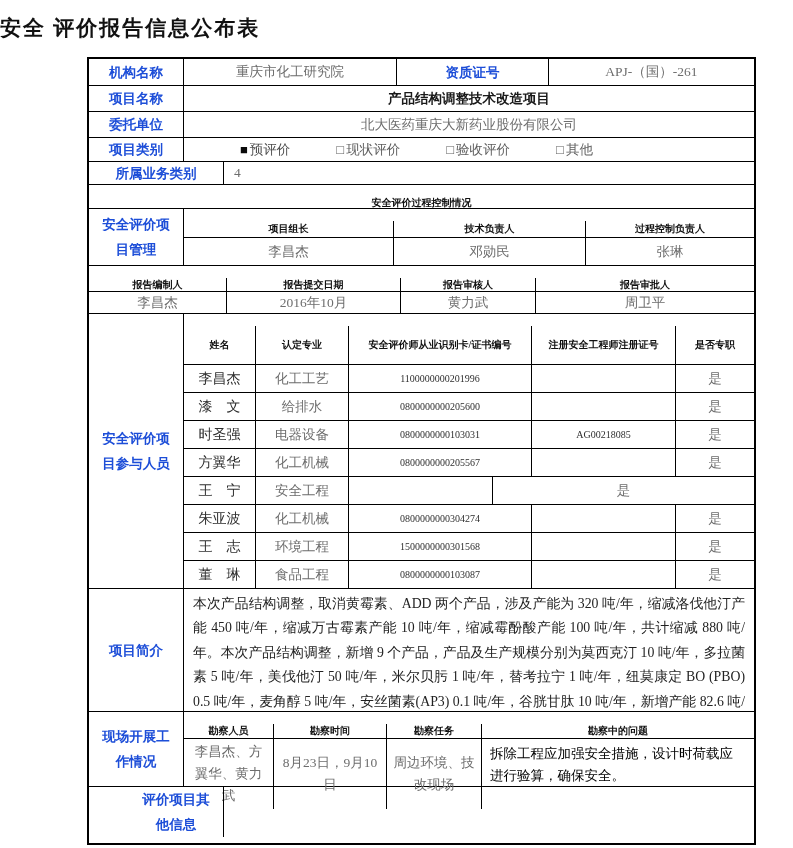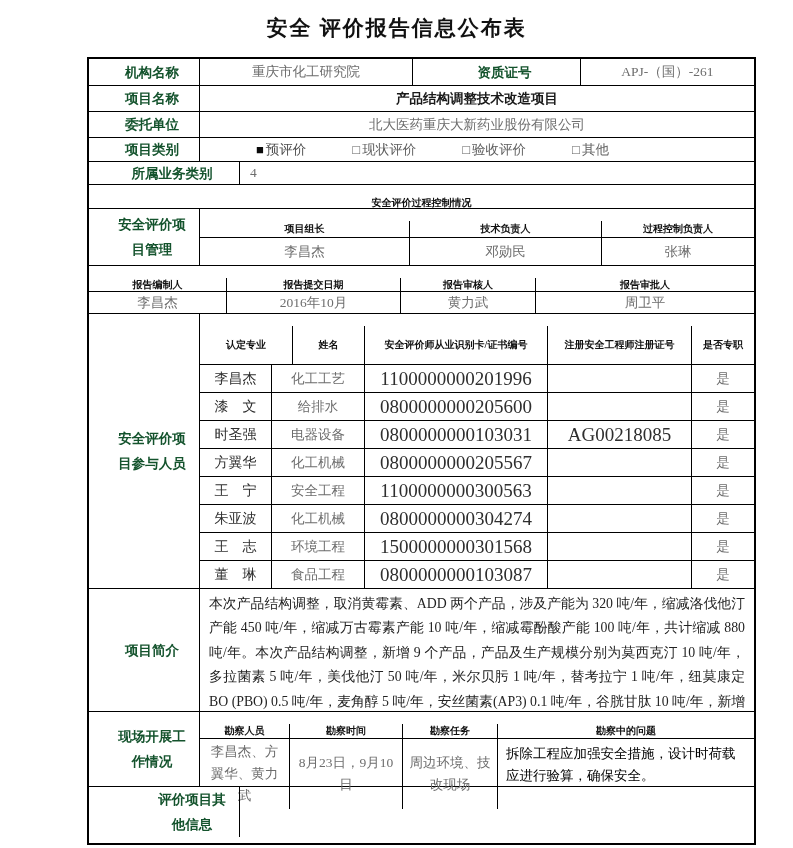--- a/index.html
+++ b/index.html
@@ -1,35 +1,35 @@
 <!DOCTYPE html>
 <html><head>
 <meta charset="utf-8">
 <style>
   * { margin:0; padding:0; box-sizing:border-box; }
   html,body { width:793px; height:848px; background:#ffffff; overflow:hidden; }
   body { font-family:"Liberation Serif","DejaVu Serif",serif; color:#1c1c1c; font-size:13px; }
 
-  .page-title { position:absolute; left:0; top:14px; width:793px; text-align:center;
+  .page-title { position:absolute; left:0; top:14px; width:793px; 
     font-size:21px; font-weight:bold; letter-spacing:2px; color:#111; }
 
   .doc-table { position:absolute; left:87px; top:57px; width:669px; height:788px;
     border:2px solid #000; background:#fff; }
 
   .tr { display:flex; width:100%; border-bottom:1px solid #000; }
   .tr:last-child { border-bottom:none; }
   .cell { border-right:1px solid #000; display:flex; align-items:center; justify-content:center;
     text-align:center; overflow:hidden; }
   .cell:last-child { border-right:none; }
   .grow { flex:1; }
 
-  .lbl { font-weight:bold; color:#14532d; font-size:13.5px; line-height:25px; padding:0 10px;margin-left:16px; }
+  .lbl { font-weight:bold; color:#1d4ed8; font-size:13.5px; line-height:25px; padding:0 10px; }
   .hdr { font-weight:bold; color:#111; font-size:10px; line-height:22px; padding:0 4px;margin-top:12px; }
   .dim { color:#6d6d6d; font-size:13.5px; }
-  .dark { color:#2e2e2e; font-size:19px; }
+  .dark { color:#2e2e2e; font-size:10px; }
   .boldval { font-weight:bold; color:#1a1a1a; font-size:13.5px; }
 
   .w-label { width:95px; }
   .w-r1v1 { width:213px; } .w-r1l2 { width:152px; }
   .w-biz { width:135px; }
 
   .left-align { justify-content:flex-start; text-align:left; padding-left:10px; }
 
   .cbrow { justify-content:flex-start; padding-left:56px; gap:46px; }
   .cb-item { display:flex; align-items:center; gap:2px; color:#5f5f5f; font-size:13.5px; }
@@ -140,22 +140,22 @@
           <div class="cell dim w-c3">黄力武</div>
           <div class="cell dim grow">周卫平</div>
         </div>
       </div>
     </div>
 
     <div class="tr section" style="height:275px">
       <div class="cell lbl w-label">安全评价项目参与人员</div>
       <div class="sub">
         <div class="subrow" style="height:51px">
+          <div class="cell hdr w-p1">姓名</div>
           <div class="cell hdr w-p2">认定专业</div>
-          <div class="cell hdr w-p1">姓名</div>
           <div class="cell hdr w-p3">安全评价师从业识别卡/证书编号</div>
           <div class="cell hdr w-p4">注册安全工程师注册证号</div>
           <div class="cell hdr grow">是否专职</div>
         </div>
 
         <div class="subrow" style="height:28px">
           <div class="cell dark name-cell w-p1">李昌杰</div>
           <div class="cell dim w-p2">化工工艺</div>
           <div class="cell dark w-p3">1100000000201996</div>
           <div class="cell dim w-p4"></div>
@@ -178,21 +178,20 @@
         <div class="subrow" style="height:28px">
           <div class="cell dark name-cell w-p1">方翼华</div>
           <div class="cell dim w-p2">化工机械</div>
           <div class="cell dark w-p3">0800000000205567</div>
           <div class="cell dim w-p4"></div>
           <div class="cell dim grow">是</div>
         </div>
         <div class="subrow" style="height:28px">
           <div class="cell dark name-cell w-p1">王　宁</div>
           <div class="cell dim w-p2">安全工程</div>
-          <div class="cell dark w-p3">1100000000300563</div>
           <div class="cell dim w-p4"></div>
           <div class="cell dim grow">是</div>
         </div>
         <div class="subrow" style="height:28px">
           <div class="cell dark name-cell w-p1">朱亚波</div>
           <div class="cell dim w-p2">化工机械</div>
           <div class="cell dark w-p3">0800000000304274</div>
           <div class="cell dim w-p4"></div>
           <div class="cell dim grow">是</div>
         </div>

